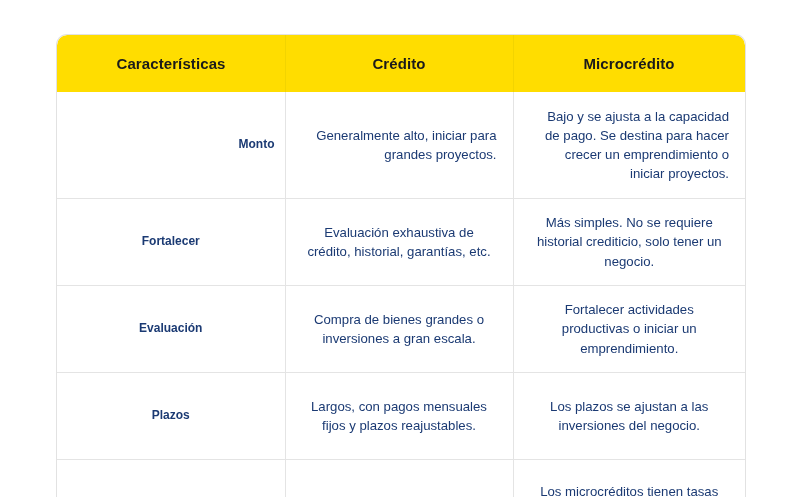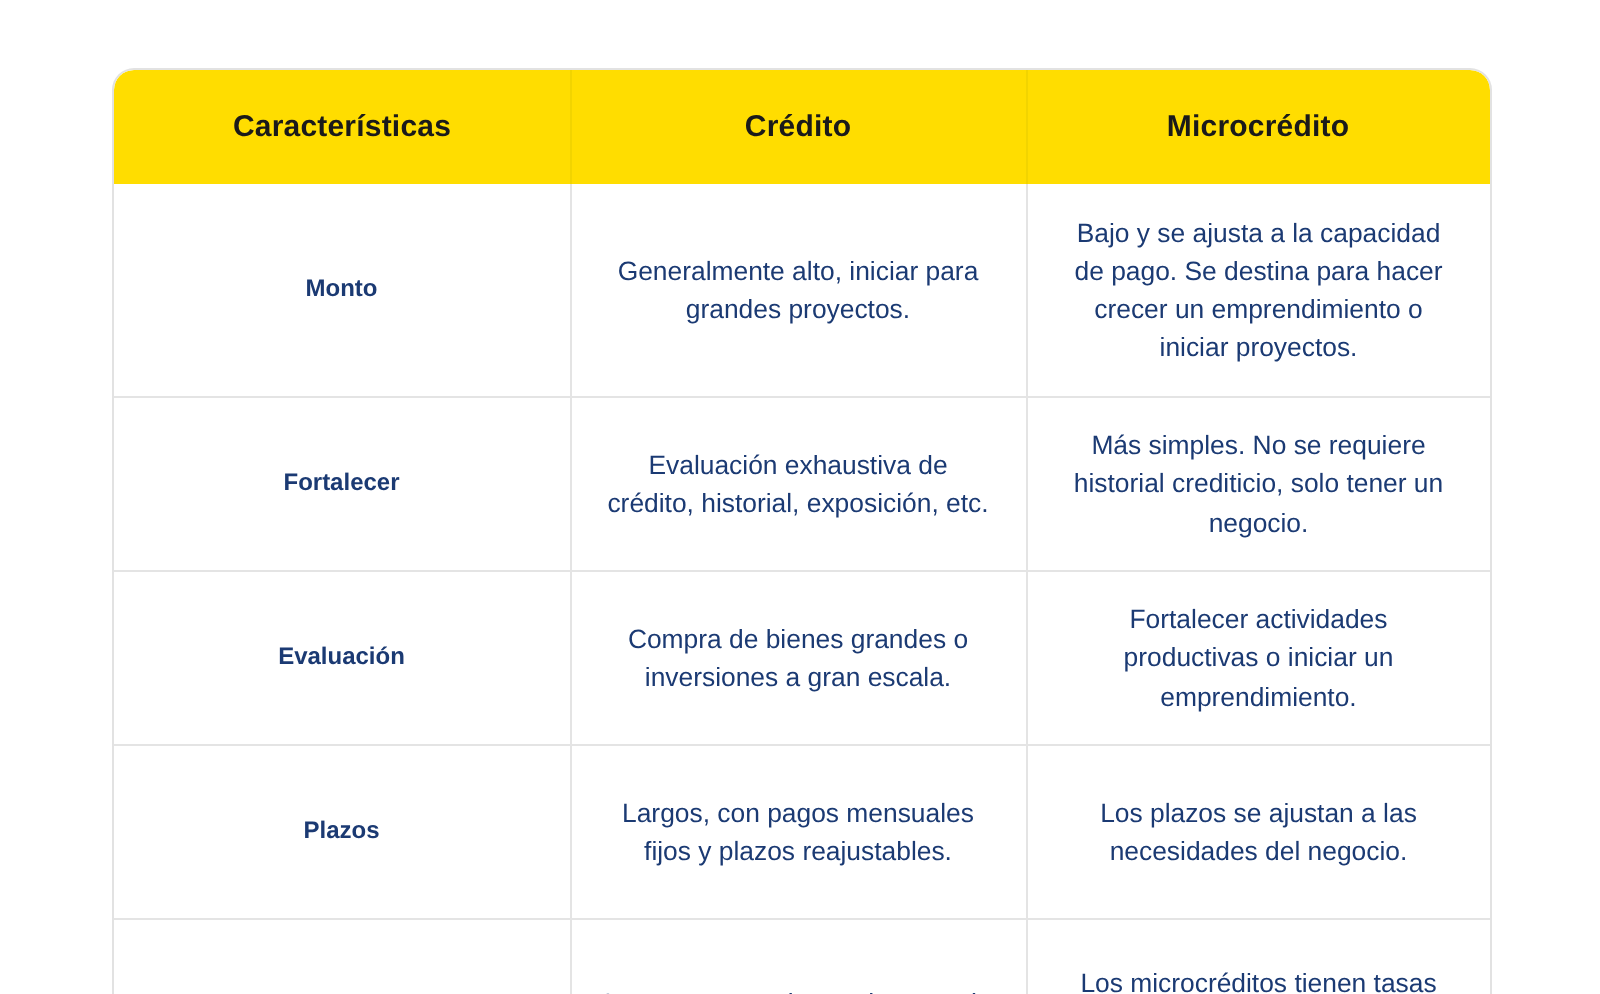--- a/index.html
+++ b/index.html
@@ -74,20 +74,21 @@
   }
   tbody td:first-child {
     border-left: none;
     font-weight: bold;
     font-size: 12px;
     padding-left: 10px;
     padding-right: 10px;
   }
   tbody tr:first-child td {
     border-top: none;
+    text-align: right;
   }
   tbody tr:last-child td:first-child {
     border-bottom-left-radius: 10px;
   }
   tbody tr:last-child td:last-child {
     border-bottom-right-radius: 10px;
   }
 
   tbody tr.r0 td { height: 86px; }
   tbody tr.r1 td { height: 66px; }
@@ -124,21 +125,21 @@
           </td>
         <td>
             <span class="cell-text">Bajo y se ajusta a la capacidad de pago. Se destina para hacer crecer un emprendimiento o iniciar proyectos.</span>
           </td>
       </tr>
       <tr class="r1">
         <td>
             <span class="cell-text">Fortalecer</span>
           </td>
         <td>
-            <span class="cell-text">Evaluación exhaustiva de crédito, historial, exposición, etc.</span>
+            <span class="cell-text">Evaluación exhaustiva de crédito, historial, garantías, etc.</span>
           </td>
         <td>
             <span class="cell-text">Más simples. No se requiere historial crediticio, solo tener un negocio.</span>
           </td>
       </tr>
       <tr class="r2">
         <td>
             <span class="cell-text">Evaluación</span>
           </td>
         <td>
@@ -149,21 +150,21 @@
           </td>
       </tr>
       <tr class="r3">
         <td>
             <span class="cell-text">Plazos</span>
           </td>
         <td>
             <span class="cell-text">Largos, con pagos mensuales fijos y plazos reajustables.</span>
           </td>
         <td>
-            <span class="cell-text">Los plazos se ajustan a las necesidades del negocio.</span>
+            <span class="cell-text">Los plazos se ajustan a las inversiones del negocio.</span>
           </td>
       </tr>
       <tr class="r4">
         <td></td>
         <td>
             <span class="cell-text">Las tasas se asignan de acuerdo con la exposición de riesgo.</span>
           </td>
         <td>
             <span class="cell-text">Los microcréditos tienen tasas definidas que buscan impulsar a los negocios.</span>
           </td>

